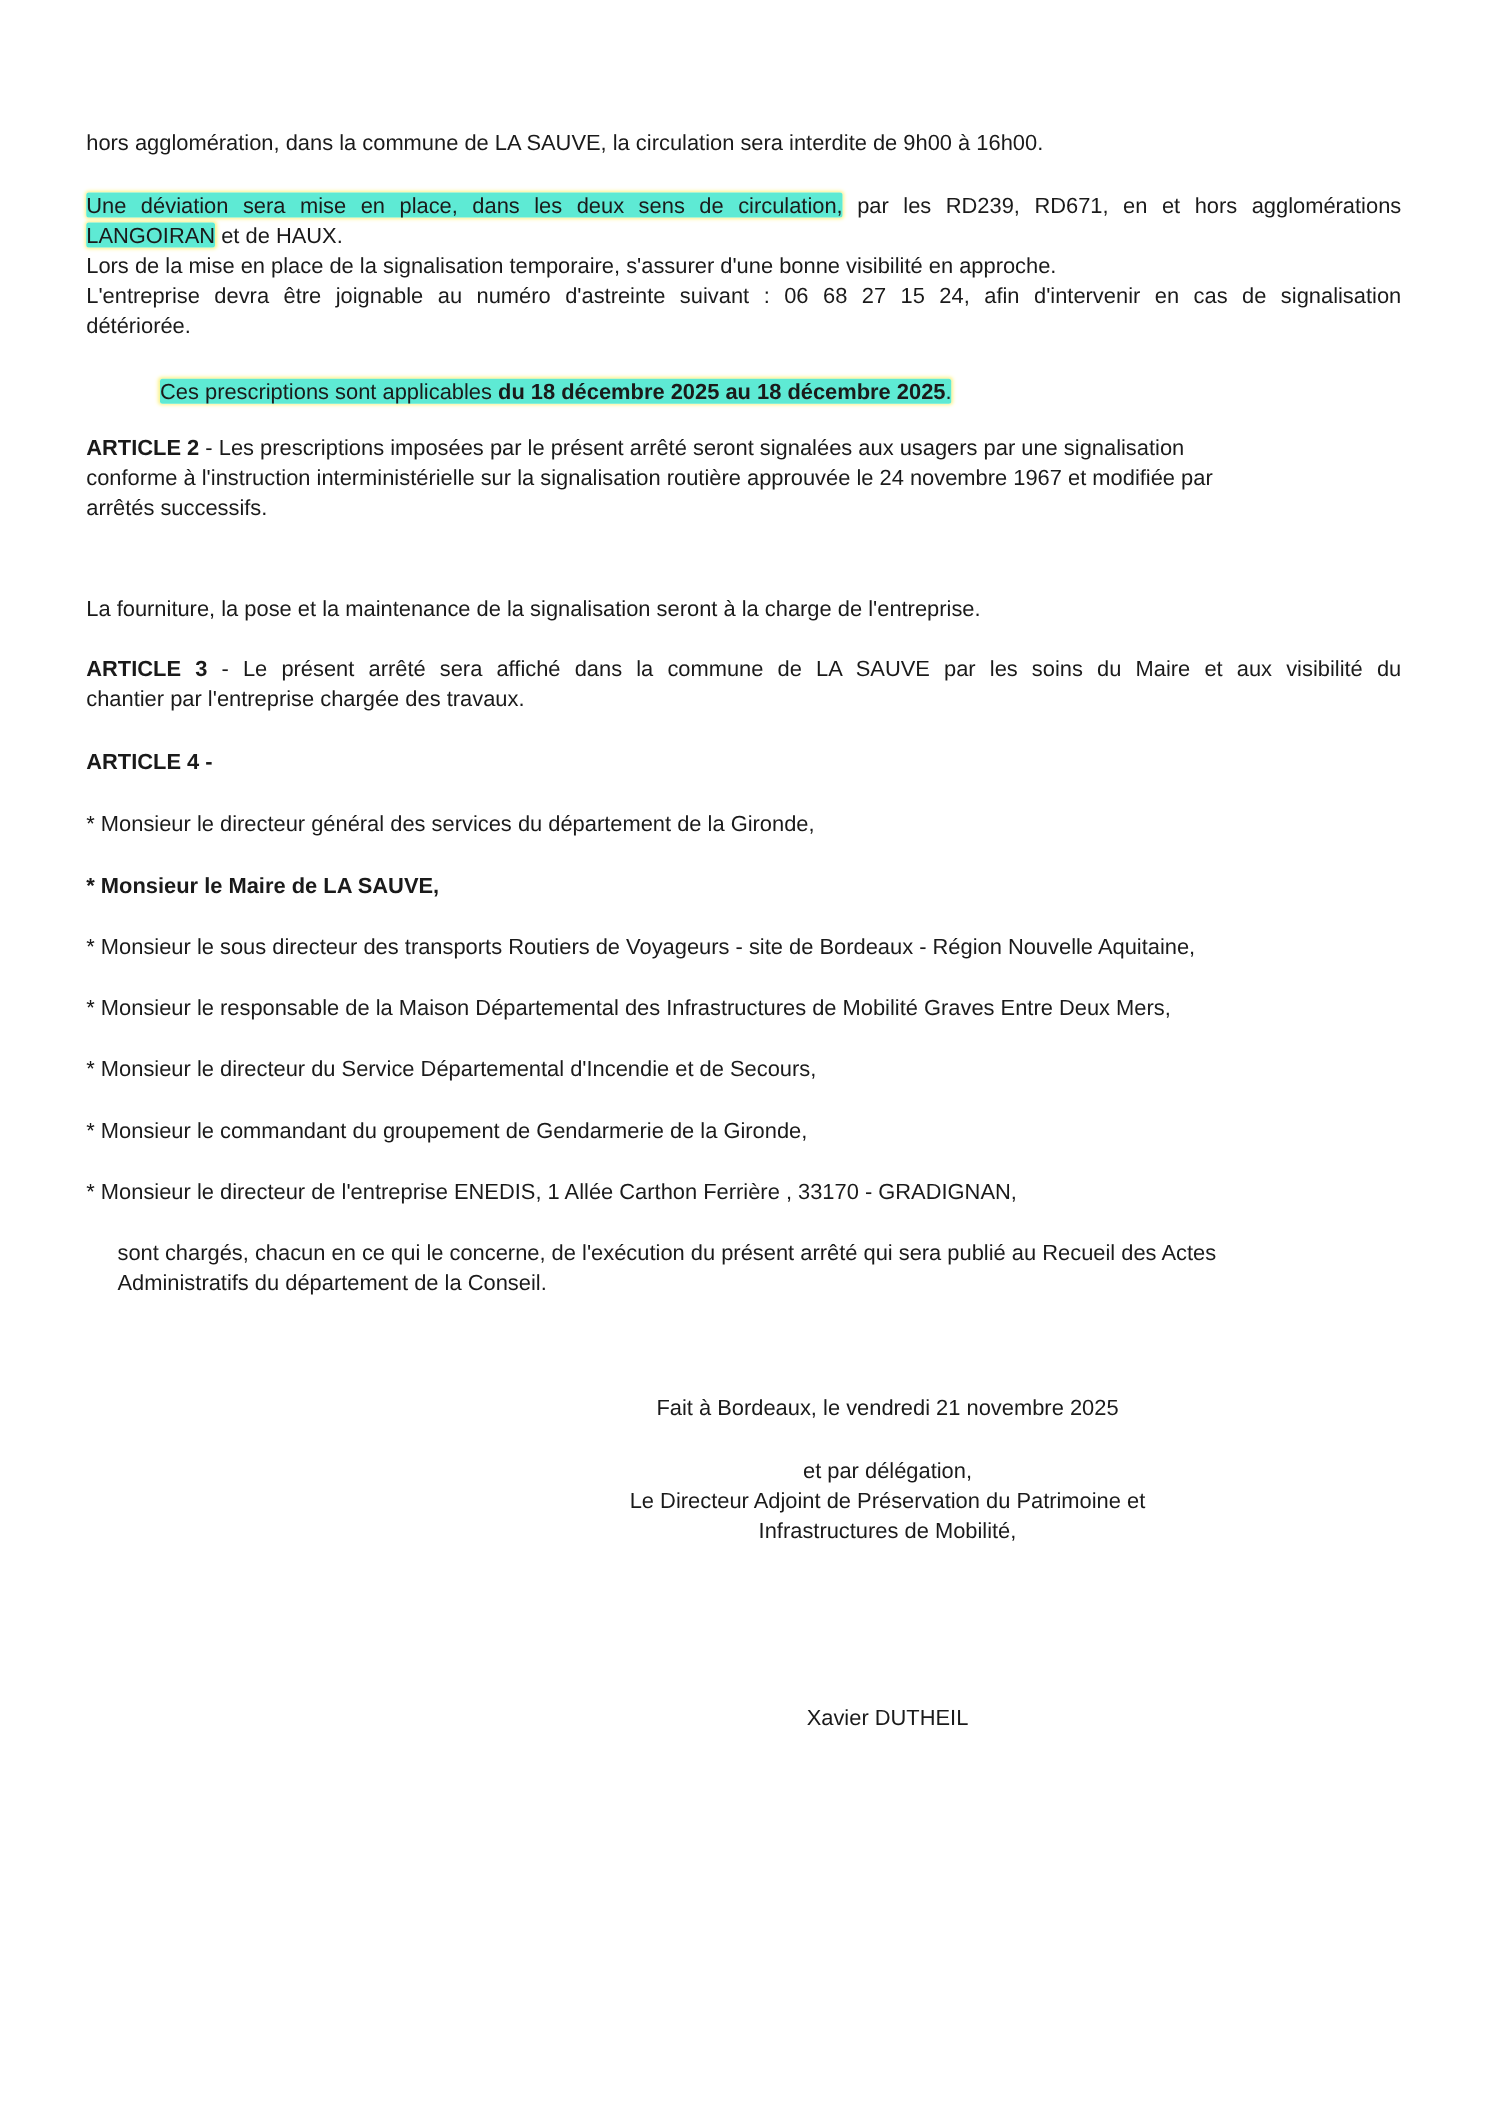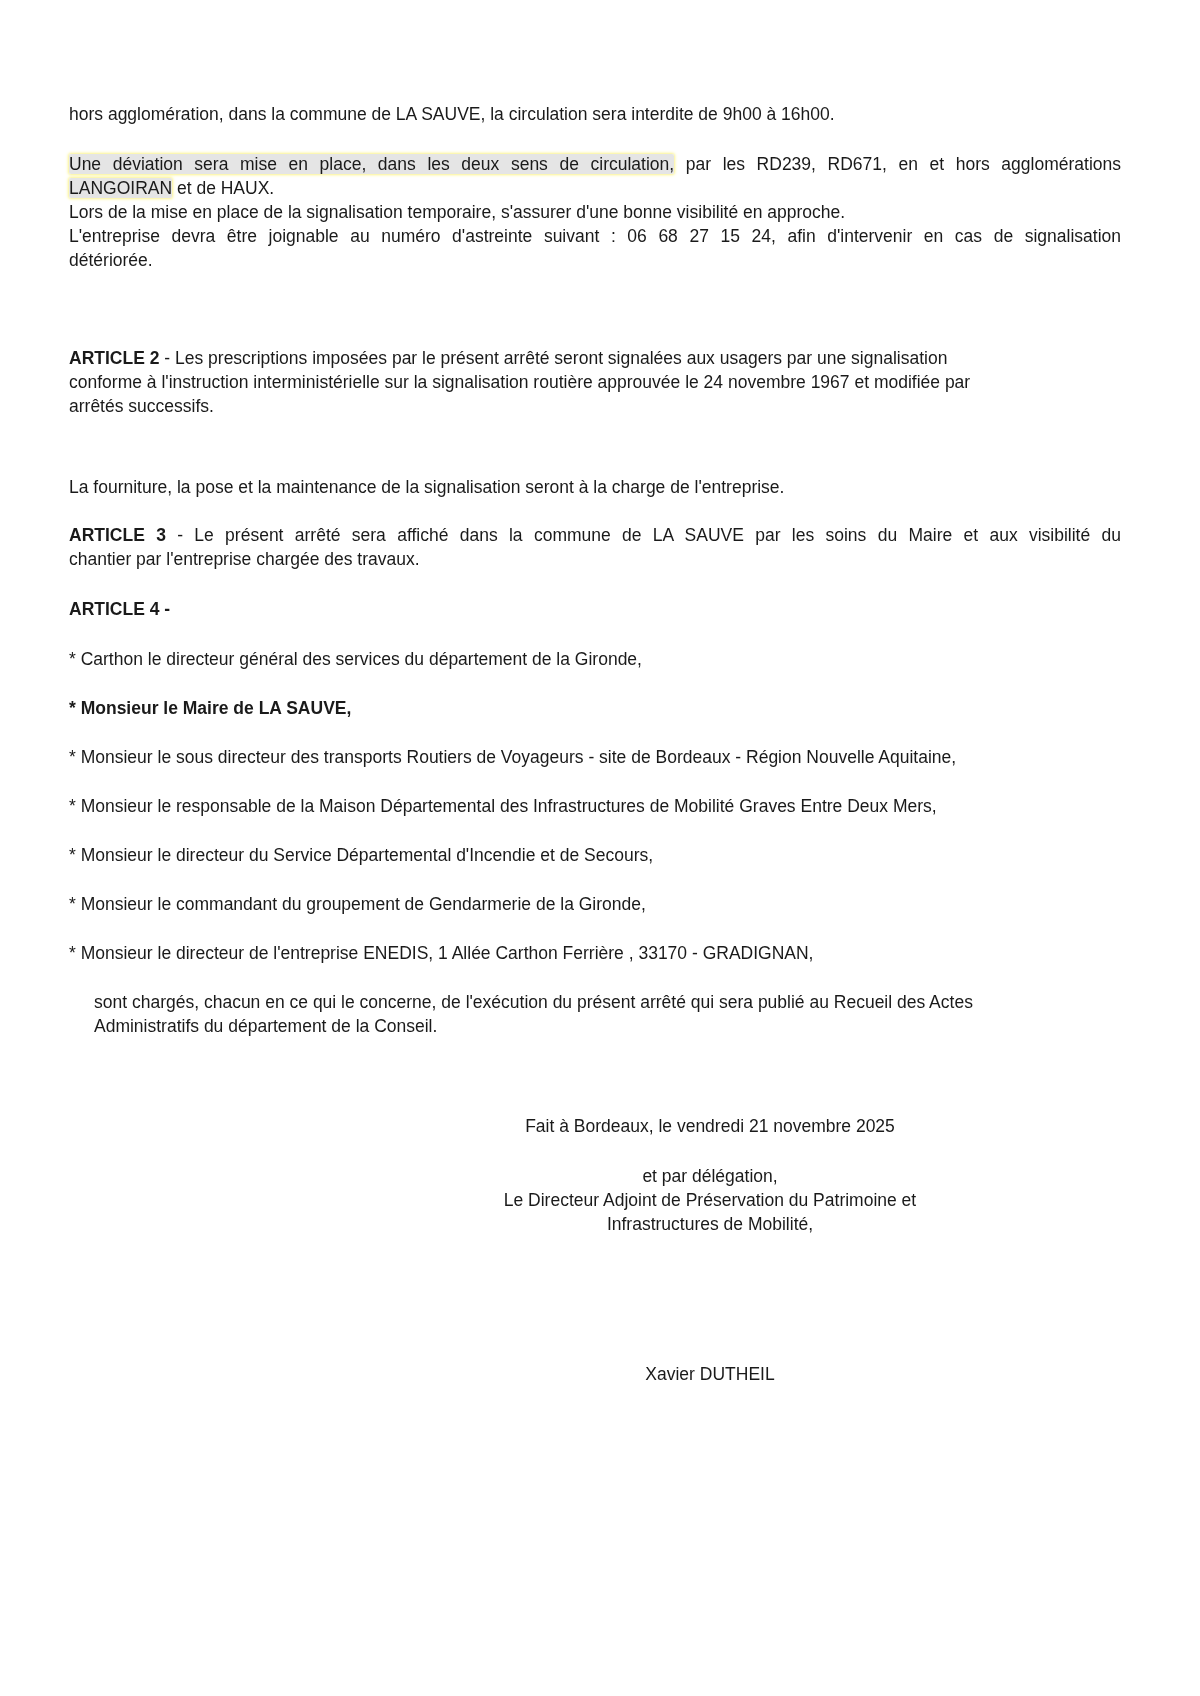--- a/index.html
+++ b/index.html
@@ -29,21 +29,21 @@
       width: 1052px;
       margin: 0;
     }
     .justify-line {
       text-align: justify;
       text-align-last: justify;
       display: block;
     }
     .plain-line { display: block; }
     .hl {
-      background: #e5e5e5;
+      background: #5eead4;
       box-shadow: 0 0 3px 1px #fbf38c;
       border-radius: 2px;
     }
     .bold { font-weight: bold; }
     .center-block {
       position: absolute;
       left: 460px;
       width: 500px;
       text-align: center;
       margin: 0;
@@ -60,41 +60,44 @@
   </p>
 
   <div class="para" style="top:152px;">
     <span class="justify-line"><span class="hl">Une déviation sera mise en place, dans les deux sens de circulation,</span><span> par les RD239, RD671, en et hors agglomérations</span></span>
     <span class="plain-line"><span class="hl">LANGOIRAN</span><span> et de HAUX.</span></span>
     <span class="plain-line">Lors de la mise en place de la signalisation temporaire, s'assurer d'une bonne visibilité en approche.</span>
     <span class="justify-line">L'entreprise devra être joignable au numéro d'astreinte suivant : 06 68 27 15 24, afin d'intervenir en cas de signalisation</span>
     <span class="plain-line">détériorée.</span>
   </div>
 
+  <p class="para" style="top:301px; left:128px; width:900px;">
+    <span class="hl"><span>Ces prescriptions sont applicables </span><span class="bold">du 18 décembre 2025 au 18 décembre 2025</span><span>.</span></span>
+  </p>
 
   <div class="para" style="top:346px;">
     <span class="plain-line"><span class="bold">ARTICLE 2</span><span> - </span><span>Les prescriptions imposées par le présent arrêté seront signalées aux usagers par une signalisation</span></span>
     <span class="plain-line">conforme à l'instruction interministérielle sur la signalisation routière approuvée le 24 novembre 1967 et modifiée par</span>
     <span class="plain-line">arrêtés successifs.</span>
   </div>
 
   <p class="para" style="top:475px;">
     <span>La fourniture, la pose et la maintenance de la signalisation seront à la charge de l'entreprise.</span>
   </p>
 
   <div class="para" style="top:523px;">
     <span class="justify-line"><span class="bold">ARTICLE 3</span><span> - </span><span>Le présent arrêté sera affiché dans la commune de LA SAUVE par les soins du Maire et aux visibilité du</span></span>
     <span class="plain-line">chantier par l'entreprise chargée des travaux.</span>
   </div>
 
   <p class="para bold" style="top:597px;">
     <span>ARTICLE 4 -</span>
   </p>
 
-  <p class="para" style="top:647px;"><span>* Carthon le directeur général des services du département de la Gironde,</span></p>
+  <p class="para" style="top:647px;"><span>* Monsieur le directeur général des services du département de la Gironde,</span></p>
   <p class="para" style="top:696px;font-weight:bold;"><span>* Monsieur le Maire  de LA SAUVE,</span></p>
   <p class="para" style="top:745px;"><span>* Monsieur le sous directeur des transports Routiers de Voyageurs - site de Bordeaux - Région Nouvelle Aquitaine,</span></p>
   <p class="para" style="top:794px;"><span>* Monsieur le responsable de la Maison Départemental des Infrastructures de Mobilité Graves Entre Deux Mers,</span></p>
   <p class="para" style="top:843px;"><span>* Monsieur le directeur du Service Départemental d'Incendie et de Secours,</span></p>
   <p class="para" style="top:892px;"><span>* Monsieur le commandant du groupement de Gendarmerie de la Gironde,</span></p>
   <p class="para" style="top:941px;"><span>* Monsieur le directeur de l'entreprise ENEDIS, 1 Allée Carthon Ferrière , 33170 - GRADIGNAN,</span></p>
 
   <div class="para" style="top:990px;margin-left:25px;">
     <span class="plain-line">sont chargés, chacun en ce qui le concerne, de l'exécution du présent arrêté qui sera publié au Recueil des Actes</span>
     <span class="plain-line">Administratifs du département de la Conseil.</span>

